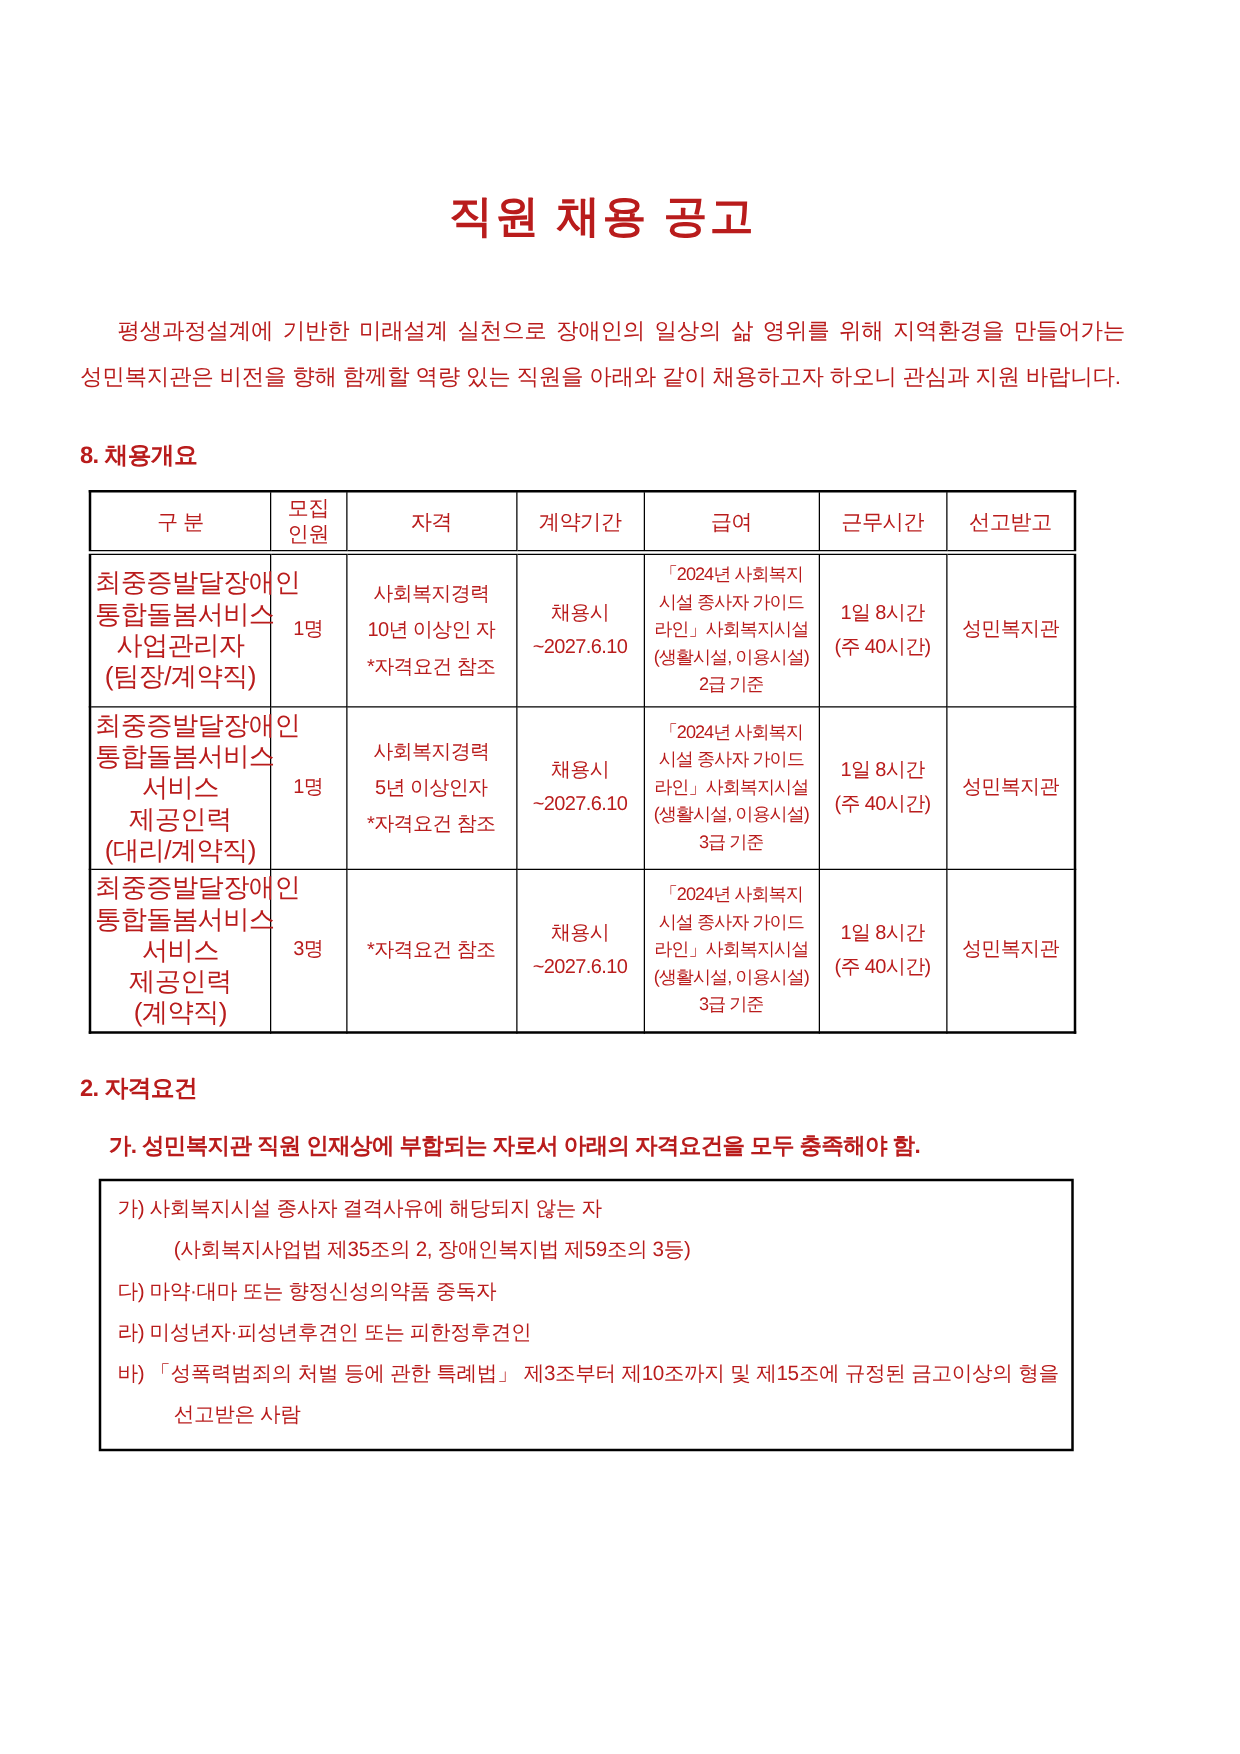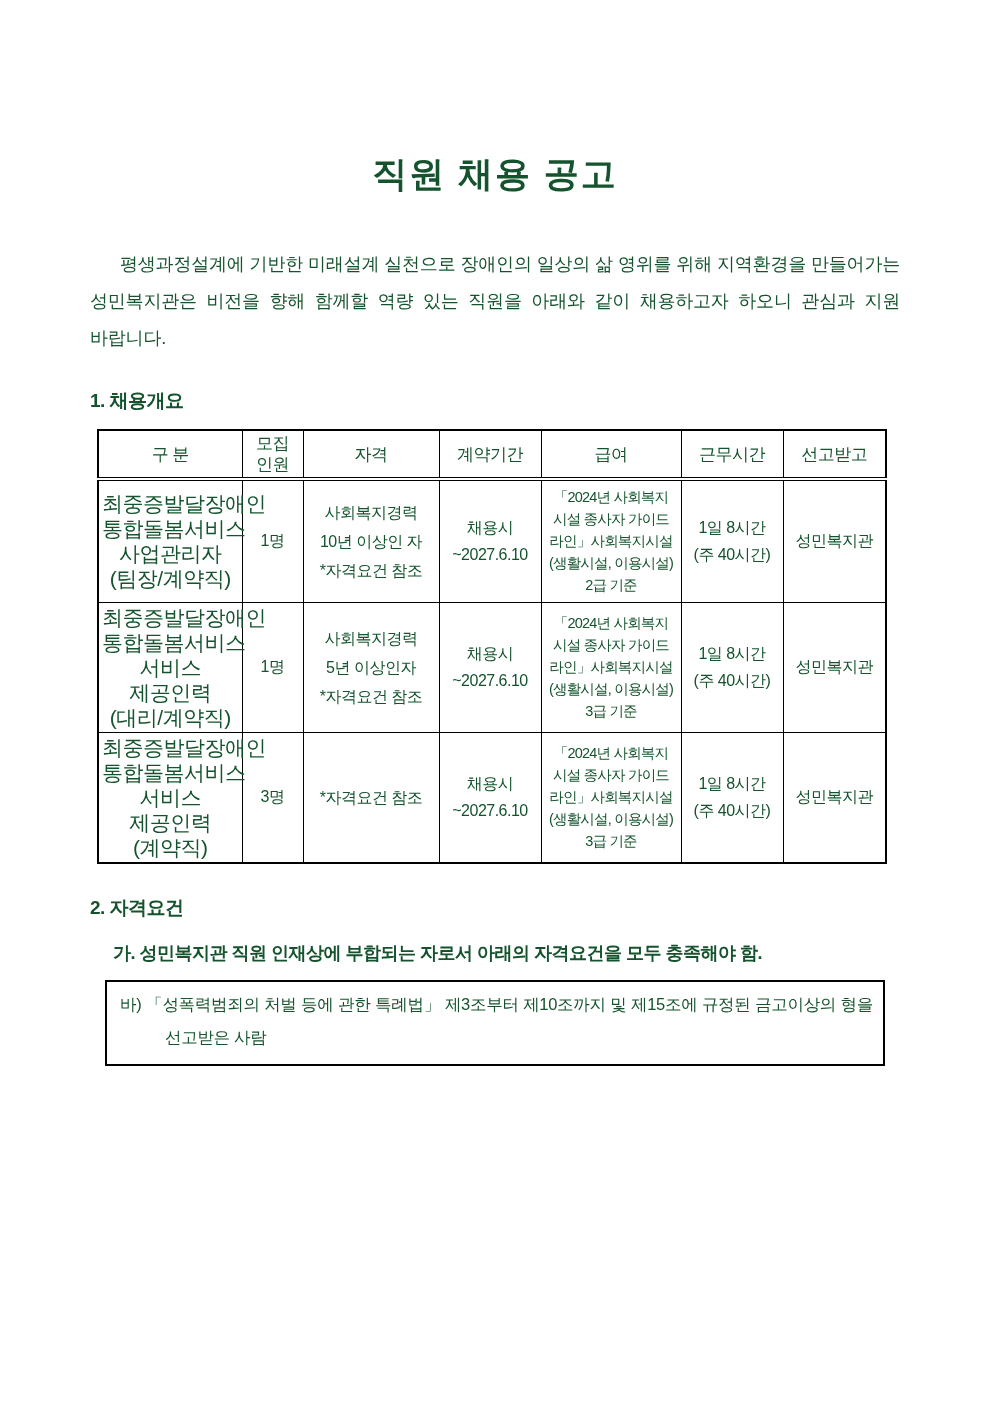--- a/index.html
+++ b/index.html
@@ -2,24 +2,24 @@
 <html><head>
 <meta charset="utf-8">
 <style>
   html, body { margin: 0; padding: 0; background: #ffffff; }
   .page {
     position: relative;
     width: 992px;
     height: 1403px;
     margin: 0 auto;
     background: #ffffff;
-    color: #14532d;
+    color: #b91c1c;
     font-family: "Liberation Sans", "DejaVu Sans", sans-serif;
     box-sizing: border-box;
-    padding: 152px 92px 0 90px;
+    padding: 152px 92px 0 64px;
     overflow: hidden;
   }
   .doc-title {
     text-align: center;
     font-size: 35px;
     font-weight: bold;
     letter-spacing: 2px;
     line-height: 44px;
     margin: 0 0 0 0;
   }
@@ -106,21 +106,21 @@
 </style>
 </head>
 <body>
 
 <div class="page">
 
   <h1 class="doc-title">직원 채용 공고</h1>
 
   <p class="intro">평생과정설계에 기반한 미래설계 실천으로 장애인의 일상의 삶 영위를 위해 지역환경을 만들어가는 성민복지관은 비전을 향해 함께할 역량 있는 직원을 아래와 같이 채용하고자 하오니 관심과 지원 바랍니다.</p>
 
-  <div class="sec-heading">1. 채용개요</div>
+  <div class="sec-heading">8. 채용개요</div>
 
   <table class="recruit">
     <colgroup>
       <col style="width:144px">
         <col style="width:61px">
         <col style="width:136px">
       <col style="width:102px">
         <col style="width:140px">
         <col style="width:102px">
         <col style="width:103px">
@@ -197,16 +197,20 @@
         <td class="c6">성민복지관</td>
       </tr>
     </tbody>
   </table>
 
   <div class="sec-heading">2. 자격요건</div>
 
   <div class="sub-a">가. 성민복지관 직원 인재상에 부합되는 자로서 아래의 자격요건을 모두 충족해야 함.</div>
 
   <div class="disq-box">
+    <div class="disq-item">가) 사회복지시설 종사자 결격사유에 해당되지 않는 자
+(사회복지사업법 제35조의 2, 장애인복지법 제59조의 3등)</div>
+    <div class="disq-item">다) 마약·대마 또는 향정신성의약품 중독자</div>
+    <div class="disq-item">라) 미성년자·피성년후견인 또는 피한정후견인</div>
     <div class="disq-item">바) 「성폭력범죄의 처벌 등에 관한 특례법」 제3조부터 제10조까지 및 제15조에 규정된 금고이상의 형을 선고받은 사람</div>
   </div>
 
 </div>
 
 </body></html>

